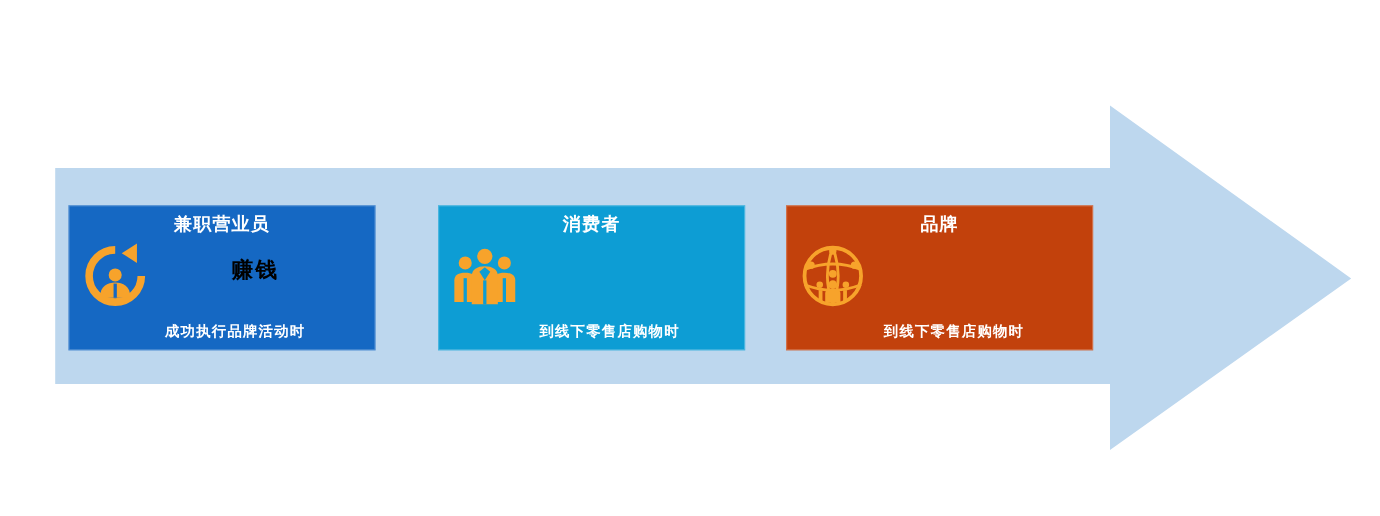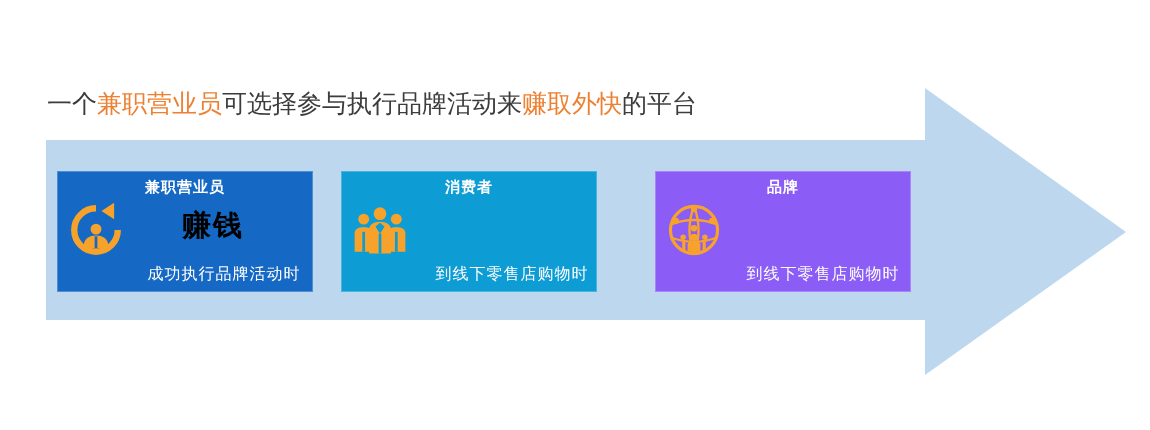--- a/index.html
+++ b/index.html
@@ -58,22 +58,22 @@
 
   .card {
     position: absolute;
     top: 0;
     width: 256px;
     height: 121px;
     box-sizing: border-box;
     border: 1px solid rgba(255,255,255,0.25);
   }
   .card.c1 { left: 0px;   background: #1568C3; }
-  .card.c2 { left: 284px; background: #0D9DD4; }
-  .card.c3 { left: 598px; background: #8b5cf6; }
+  .card.c2 { left: 308px; background: #0D9DD4; }
+  .card.c3 { left: 598px; background: #c2410c; }
 
   .card-header {
     position: absolute;
     top: 6px;
     left: 0;
     width: 100%;
     text-align: center;
     color: #ffffff;
     font-size: 15px;
     font-weight: 700;
@@ -88,50 +88,46 @@
     height: 58px;
   }
 
   .card-main {
     position: absolute;
     left: 64px;
     right: 8px;
     top: 36px;
     text-align: center;
     color: #000000;
-    font-size: 29px;
+    font-size: 18px;
     font-weight: 700;
     letter-spacing: 2px;
     line-height: 34px;
   }
 
   .card-footer {
     position: absolute;
     bottom: 6px;
     left: 0;
     width: 100%;
     text-align: center;
     color: #ffffff;
-    font-size: 16px;
-    font-weight: 400;
+    font-size: 12px;
+    font-weight: 700;
     letter-spacing: 1px;
-    margin-left: 28px;
   }
   .card.c1 .card-footer { text-align: center; padding-left: 22px; box-sizing: border-box; }
   .card.c2 .card-footer { text-align: center; padding-left: 30px; box-sizing: border-box; }
   .card.c3 .card-footer { text-align: center; padding-left: 24px; box-sizing: border-box; }
 </style>
 </head>
 <body>
 
 <div id="canvas">
 
-  <div class="title">
-    <span>一个</span><span class="hl">兼职营业员</span><span>可选择参与执行品牌活动来</span><span class="hl">赚取外快</span><span>的平台</span>
-  </div>
 
   <svg class="arrow-layer" viewBox="0 0 1150 430" width="1150" height="430">
     <polygon points="46,140 925,140 925,88 1126,232 925,375 925,320 46,320" fill="#BDD7EE"></polygon>
   </svg>
 
   <div class="cards">
 
     <div class="card c1">
       <div class="card-header">兼职营业员</div>
       <svg class="card-icon" viewBox="0 0 64 64">

